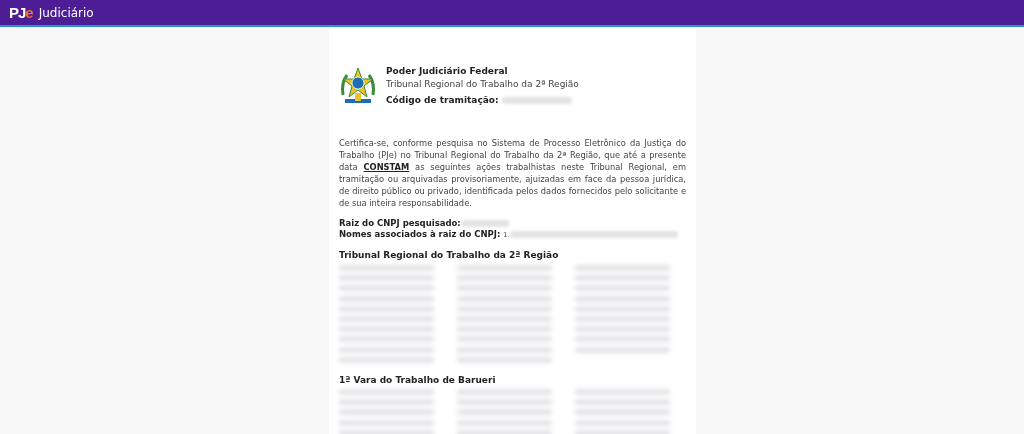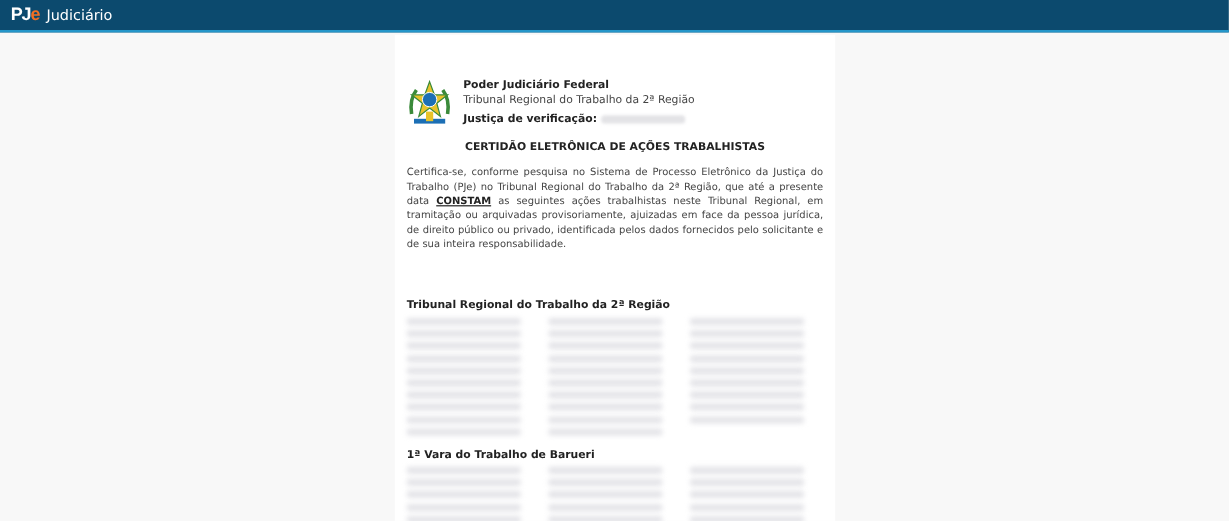--- a/index.html
+++ b/index.html
@@ -1,20 +1,20 @@
 <!DOCTYPE html>
 <html><head>
 <meta charset="utf-8">
 <style>
   * { box-sizing: border-box; margin: 0; padding: 0; }
   html, body { width: 1024px; height: 434px; overflow: hidden; }
   body { background: #f8f8f8; font-family: "DejaVu Sans", sans-serif; color: #333; }
   .topbar {
     position: absolute; left: 0; top: 0; width: 1024px; height: 27px;
-    background: #0c4a6e; border-bottom: 2px solid #2596c9;
+    background: #4c1d95; border-bottom: 2px solid #2596c9;
     display: flex; align-items: center; padding-left: 9px;
   }
   .logo { font-weight: bold; font-size: 15px; color: #fff; letter-spacing: -1px; margin-right: 6px; font-family: "Liberation Sans", sans-serif; }
   .logo .e { color: #f36f21; }
   .app-title { color: #fff; font-size: 12px; }
   .page {
     position: absolute; left: 329px; top: 29px; width: 367px; height: 405px;
     background: #fff; padding: 0 10px;
   }
   .actions { position: absolute; right: 8px; top: 7px; display: flex; gap: 4px; }
@@ -56,29 +56,30 @@
       <path d="M4 30 Q2 18 8 10 M34 30 Q36 18 30 10" stroke="#3a8a3a" stroke-width="3" fill="none"></path>
       <polygon points="19,3 23,14 34,14 25,21 28,32 19,25 10,32 13,21 4,14 15,14" fill="#e8c32a" stroke="#3a8a3a" stroke-width="1"></polygon>
       <circle cx="19" cy="18" r="6" fill="#1c6fb5"></circle>
       <circle cx="19" cy="18" r="6" fill="none" stroke="#fff" stroke-width="0.8"></circle>
       <rect x="6" y="34" width="26" height="4" fill="#1c6fb5"></rect>
       <rect x="16" y="28" width="6" height="8" fill="#e8c32a"></rect>
     </svg>
     <div class="hdr-text">
       <div class="b">Poder Judiciário Federal</div>
       <div class="n">Tribunal Regional do Trabalho da 2ª Região</div>
-      <div class="hdr-code"><span>Justiça de verificação:</span> <span class="redact" style="width:70px"></span></div>
-    </div>
-  </div>
-
-  <div class="title">CERTIDÃO ELETRÔNICA DE AÇÕES TRABALHISTAS</div>
+      <div class="hdr-code"><span>Código de tramitação:</span> <span class="redact" style="width:70px"></span></div>
+    </div>
+  </div>
+
 
   <div class="body-text"><span>Certifica-se, conforme pesquisa no Sistema de Processo Eletrônico da Justiça do Trabalho (PJe) no Tribunal Regional do Trabalho da 2ª Região, que até a presente data </span><b>CONSTAM</b><span> as seguintes ações trabalhistas neste Tribunal Regional, em tramitação ou arquivadas provisoriamente, ajuizadas em face da pessoa jurídica, de direito público ou privado, identificada pelos dados fornecidos pelo solicitante e de sua inteira responsabilidade.</span></div>
 
   <div class="info">
+    <div><span class="lbl">Raiz do CNPJ pesquisado:</span><span class="redact" style="width:48px"></span></div>
+    <div><span class="lbl">Nomes associados à raiz do CNPJ:</span> <span style="font-size:7px;color:#555">1.</span><span class="redact" style="width:168px"></span></div>
   </div>
 
   <div class="section-title" style="top:221px">Tribunal Regional do Trabalho da 2ª Região</div>
   <div class="cols" style="top:234px">
     <div class="col">
       <div class="line">
           <span></span>
         </div>
         <div class="line">
           <span></span>

